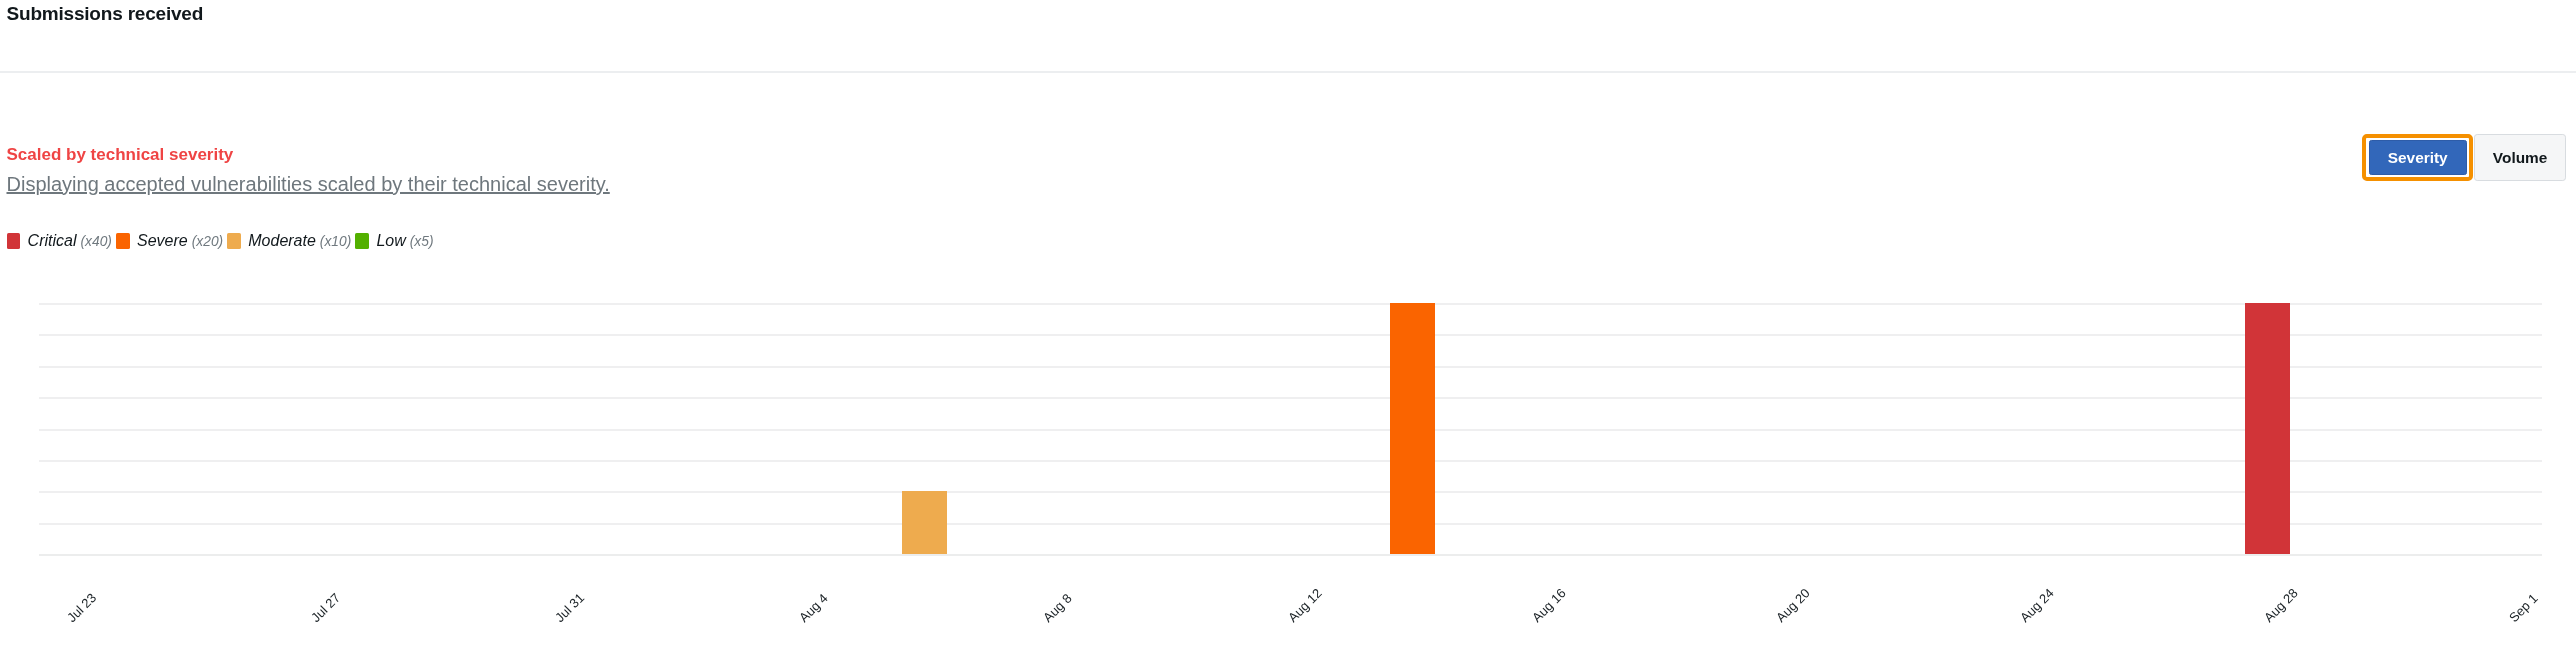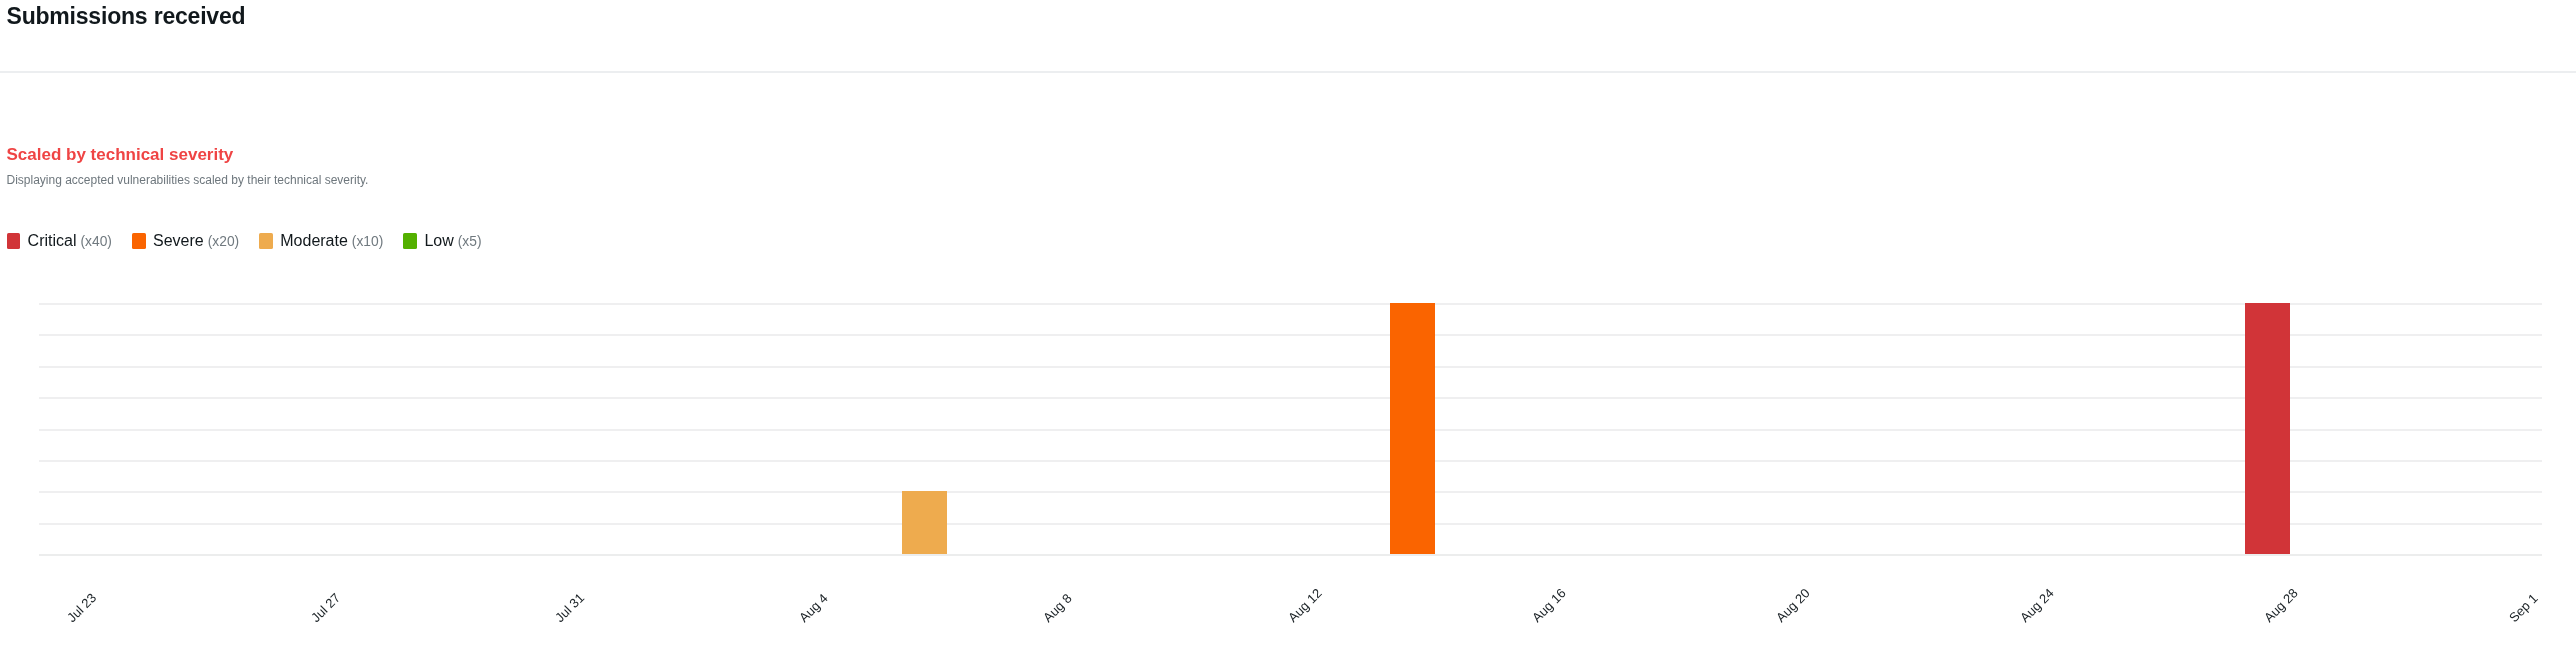--- a/index.html
+++ b/index.html
@@ -17,21 +17,21 @@
     width: 2576px;
     height: 653px;
     background: #ffffff;
   }
 
   
   .page-title {
     position: absolute;
     left: 6.5px;
     top: 3.2px;
-    font-size: 23px;
+    font-size: 19px;
     font-weight: bold;
     color: #11181c;
     letter-spacing: -0.2px;
   }
 
   .header-divider {
     position: absolute;
     left: 0;
     top: 71px;
     width: 2576px;
@@ -46,22 +46,23 @@
     top: 145px;
     font-size: 17px;
     font-weight: bold;
     color: #ef4444;
   }
 
   .section-sub {
     position: absolute;
     left: 6.5px;
     top: 173px;
-    font-size: 12px;
+    font-size: 20px;
     color: #6e777d;
+    text-decoration: underline;
   }
 
   
   .toggle-group {
     position: absolute;
     right: 9.7px;
     top: 134px;
     display: flex;
     align-items: stretch;
     height: 47px;
@@ -102,21 +103,22 @@
     margin-left: 0.8px;
   }
 
   
   .legend {
     position: absolute;
     left: 6.5px;
     top: 232px;
     display: flex;
     align-items: center;
-    gap: 20px;
+    gap: 4px;
+    font-style: italic;
   }
 
   .legend-item {
     display: flex;
     align-items: center;
     gap: 7.3px;
     cursor: pointer;
   }
 
   .legend-swatch {
@@ -183,20 +185,26 @@
 <body>
 
 <div class="page">
 
   <div class="page-title">Submissions received</div>
   <div class="header-divider"></div>
 
   <div class="section-heading">Scaled by technical severity</div>
   <div class="section-sub">Displaying accepted vulnerabilities scaled by their technical severity.</div>
 
+  <div class="toggle-group">
+    <div class="focus-ring">
+      <div class="toggle-btn active">Severity</div>
+    </div>
+    <div class="toggle-btn inactive">Volume</div>
+  </div>
 
   <div class="legend" id="legend">
       <div class="legend-item">
         <span class="legend-swatch" style="background: rgb(209, 52, 56);"></span>
         <span class="legend-label">Critical<span class="legend-mult">(x40)</span></span>
       </div>
       <div class="legend-item">
         <span class="legend-swatch" style="background: rgb(250, 100, 0);"></span>
         <span class="legend-label">Severe<span class="legend-mult">(x20)</span></span>
       </div>

